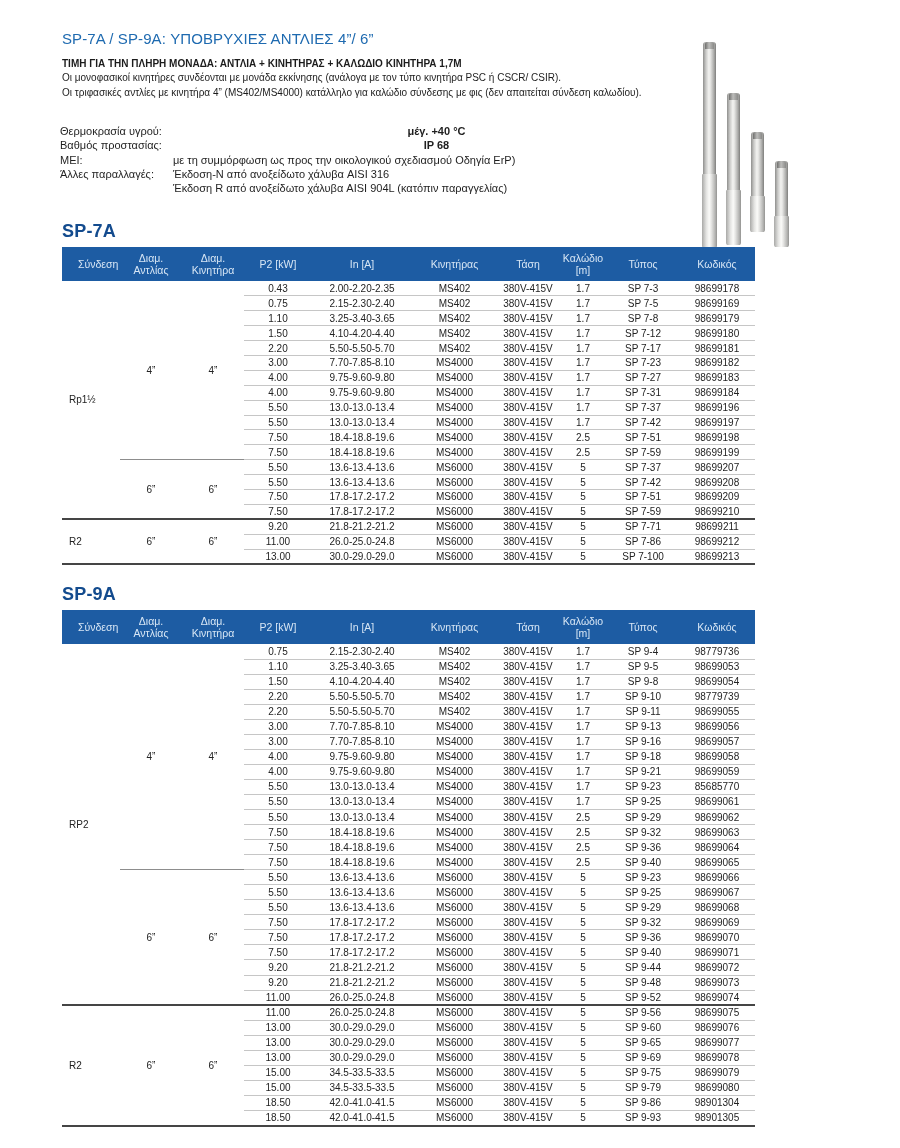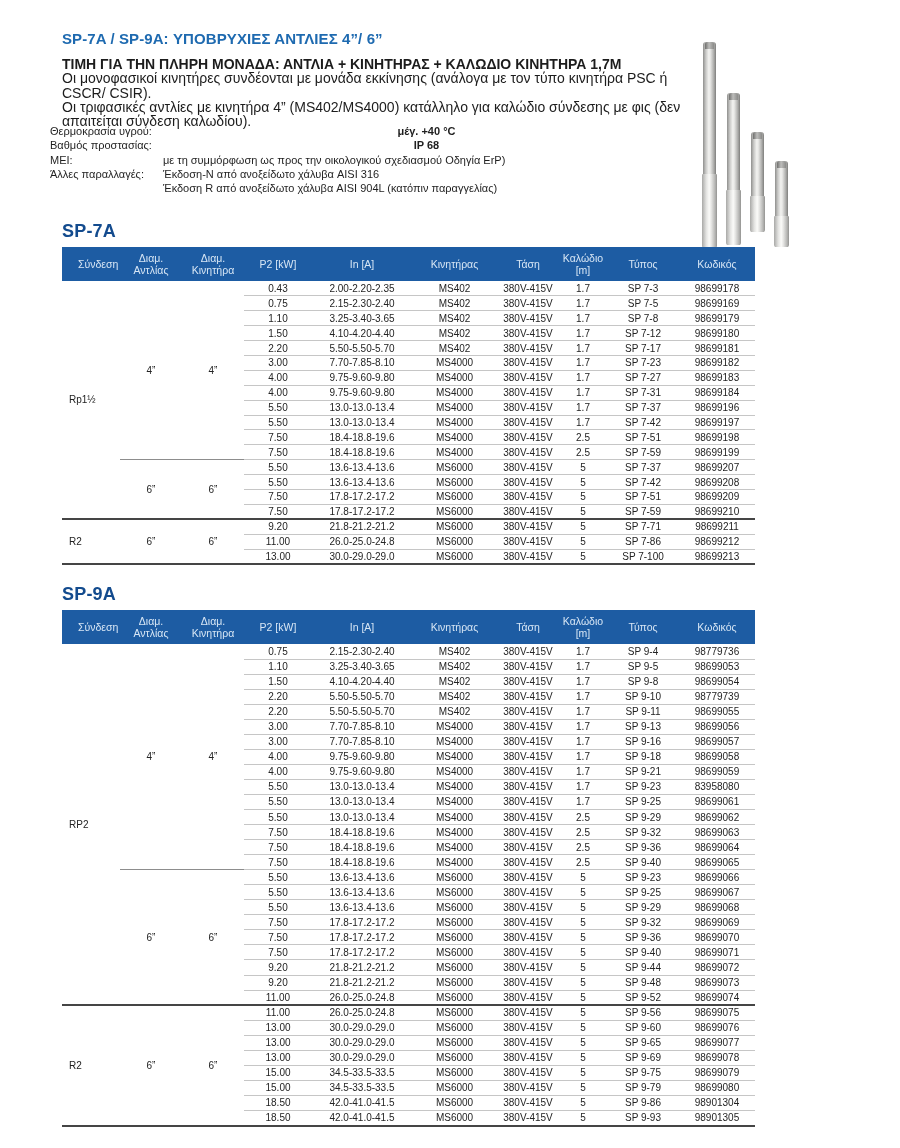--- a/index.html
+++ b/index.html
@@ -1,24 +1,24 @@
 <!DOCTYPE html>
 <html lang="el"><head>
 <meta charset="utf-8">
 <style>
   * { margin:0; padding:0; box-sizing:border-box; }
   html,body { background:#ffffff; }
   body { font-family:"Liberation Sans", sans-serif; color:#1f1f1f; }
   .page { position:relative; width:900px; height:1148px; background:#ffffff; overflow:hidden; }
 
   
-  .page-title { position:absolute; top:30px; left:62px; font-size:15px; font-weight:bold; color:#1e6ab0; letter-spacing:.1px; }
-  .intro { position:absolute; top:57px; left:62px; width:628px; font-size:14px; line-height:14.3px; color:#1c1c1c; }
+  .page-title { position:absolute; top:30px; left:62px; font-size:15px; font-weight:normal; color:#1e6ab0; letter-spacing:.1px; }
+  .intro { position:absolute; top:57px; left:62px; width:628px; font-size:10px; line-height:14.3px; color:#1c1c1c; }
   .intro p.bold-line { font-weight:bold; }
-  .specs { position:absolute; top:124px; left:50px; width:640px; font-size:11px; line-height:14.3px; }
+  .specs { position:absolute; top:124px; left:60px; width:640px; font-size:11px; line-height:14.3px; }
   .spec-row { display:flex; }
   .spec-label { width:113px; flex:0 0 113px; }
   .spec-val { flex:1; }
   .spec-val.bold-val { font-weight:bold;text-align:center; }
   .spec-val .v-line {}
 
   
   .pumps { position:absolute; top:36px; left:703px; width:170px; height:212px; display:flex; align-items:flex-end; gap:11px; }
   .pump { position:relative; width:13px; border-radius:3px 3px 1px 1px;
           background:linear-gradient(90deg,#8f8f8d 0%,#c9c9c7 22%,#f3f3f1 45%,#e3e3e1 58%,#ababa9 84%,#7e7e7c 100%); }
@@ -425,21 +425,21 @@
             <td class="cell-data">SP 9-21</td>
             <td class="cell-data">98699059</td>
           </tr>
           <tr>
             <td class="cell-data">5.50</td>
             <td class="cell-data">13.0-13.0-13.4</td>
             <td class="cell-data">MS4000</td>
             <td class="cell-data">380V-415V</td>
             <td class="cell-data">1.7</td>
             <td class="cell-data">SP 9-23</td>
-            <td class="cell-data">83958080</td>
+            <td class="cell-data">85685770</td>
           </tr>
           <tr>
             <td class="cell-data">5.50</td>
             <td class="cell-data">13.0-13.0-13.4</td>
             <td class="cell-data">MS4000</td>
             <td class="cell-data">380V-415V</td>
             <td class="cell-data">1.7</td>
             <td class="cell-data">SP 9-25</td>
             <td class="cell-data">98699061</td>
           </tr>

